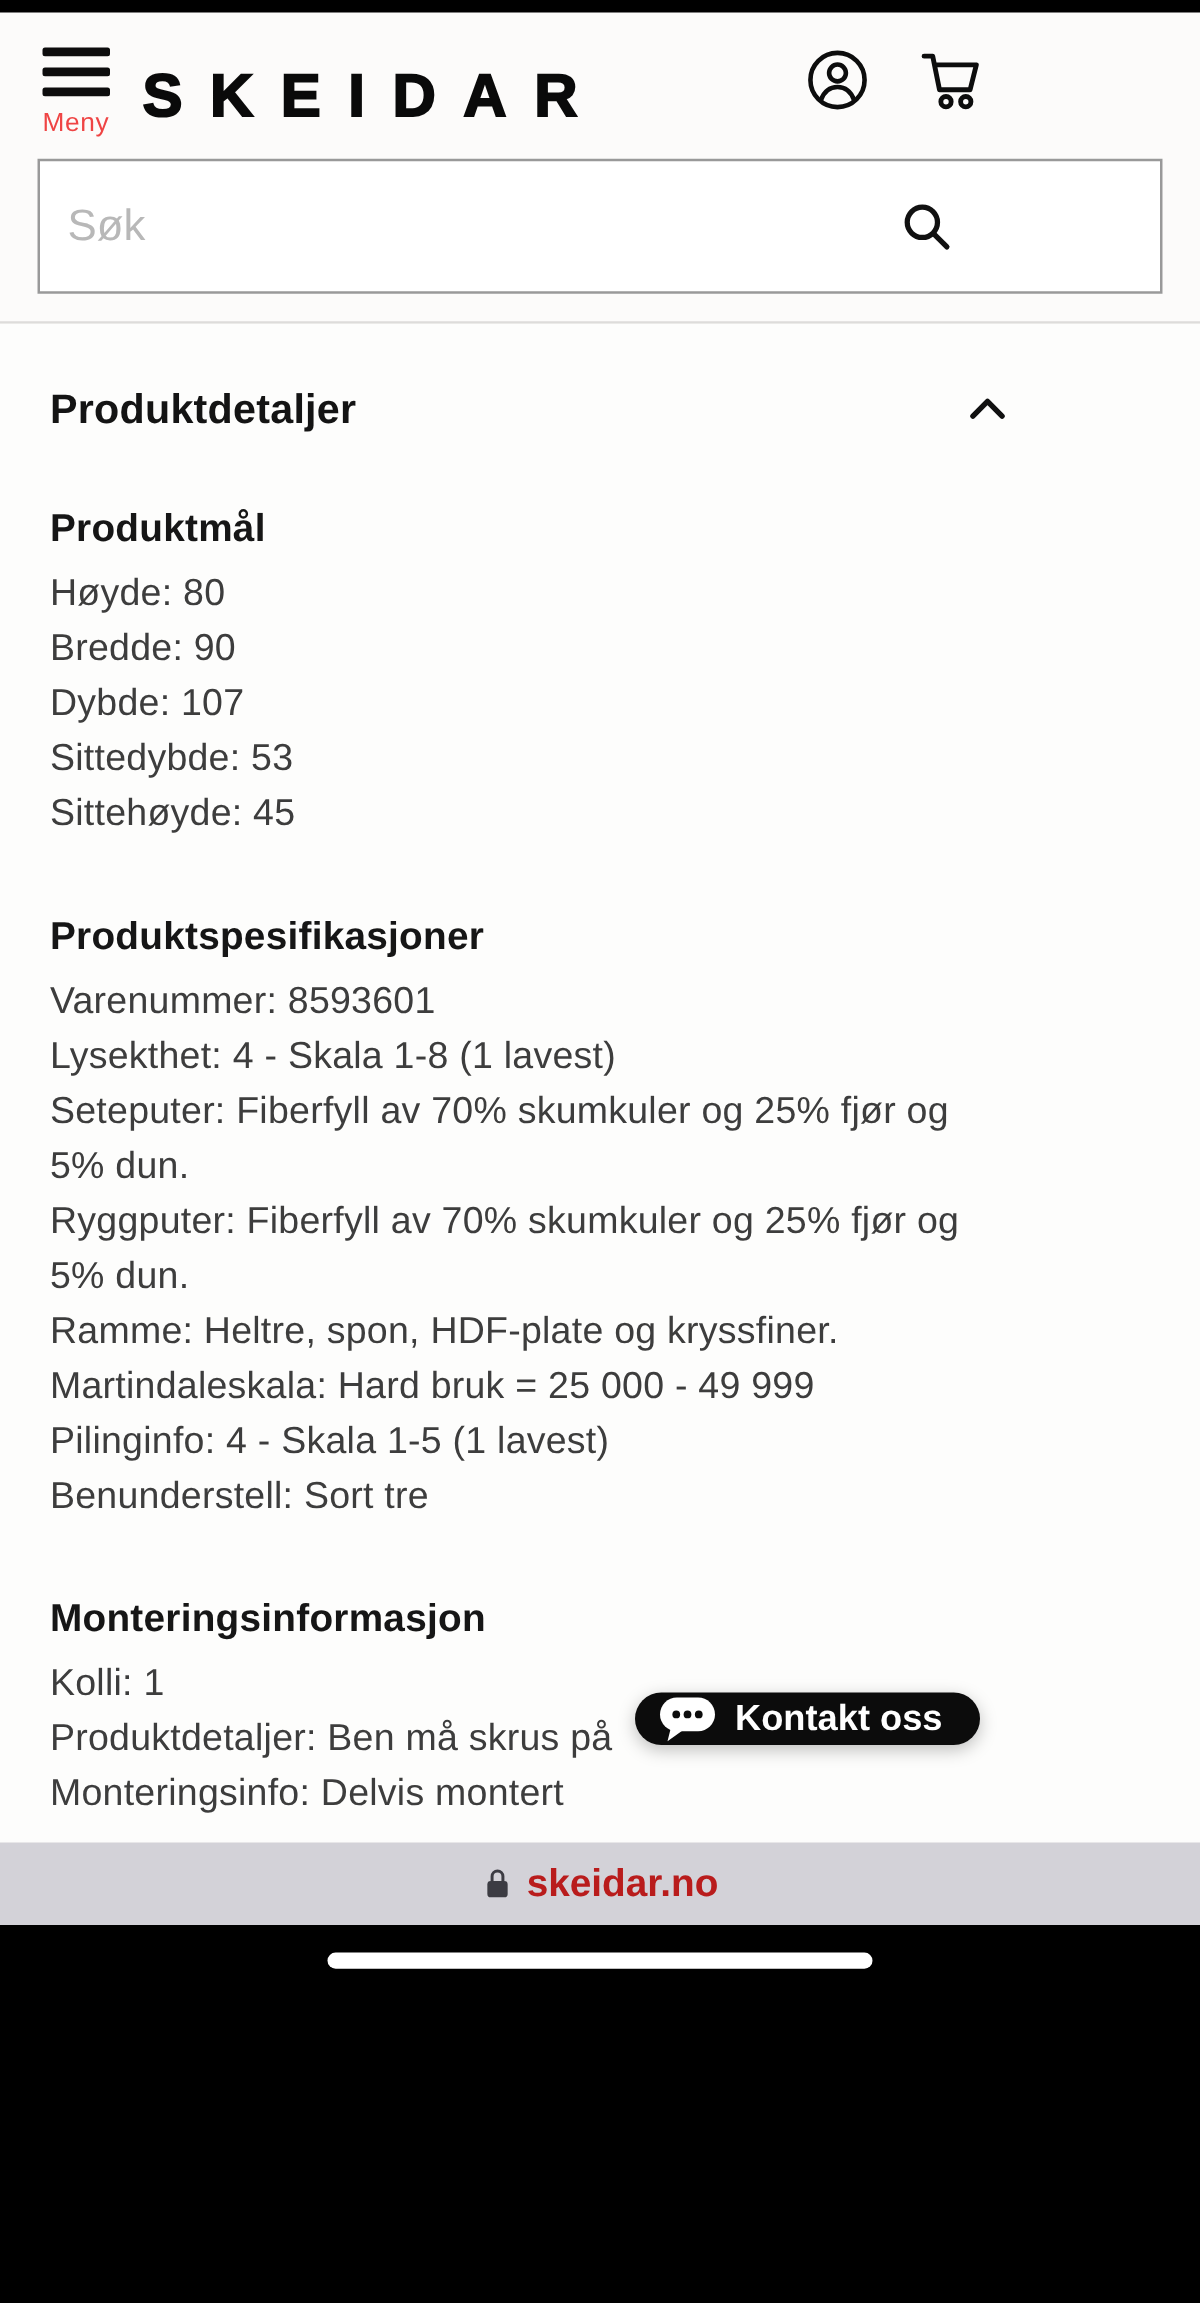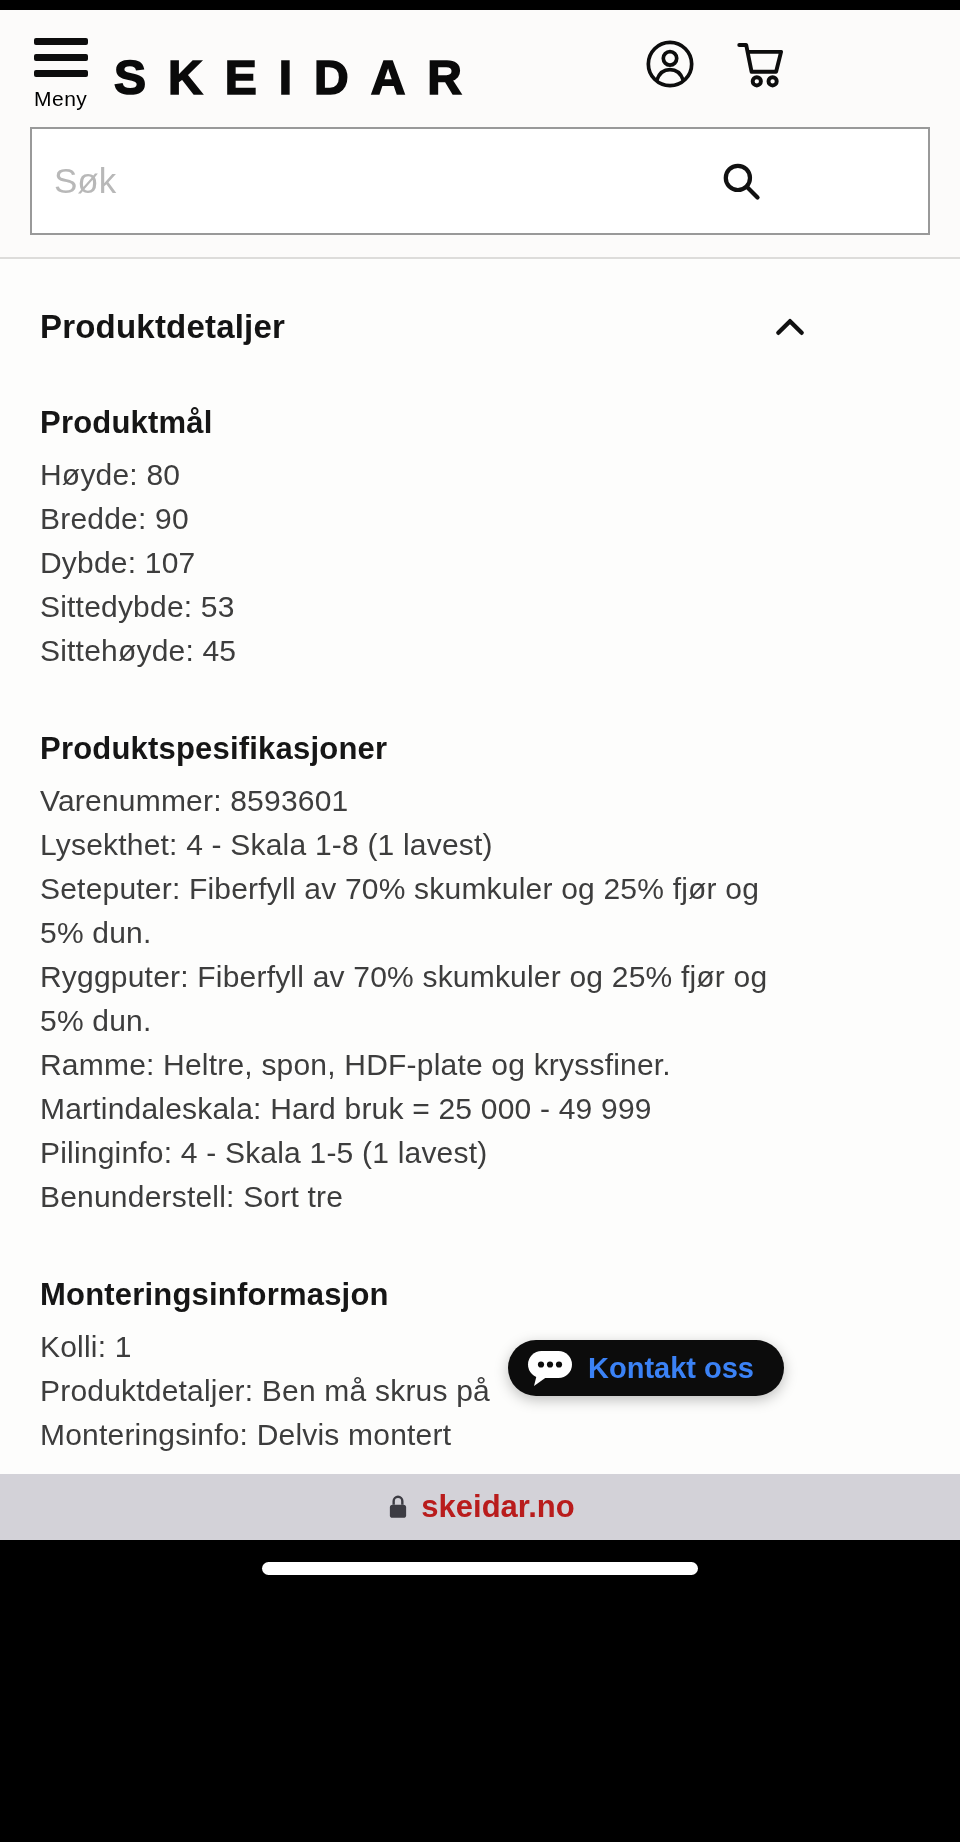--- a/index.html
+++ b/index.html
@@ -14,21 +14,21 @@
     display:flex; flex-direction:column;
     background:#fcfbfa; overflow:hidden;
   }
   .top-strip { height:10px; background:#000; flex:0 0 auto; }
 
   
   header { display:flex; align-items:flex-start; padding:24px 0 4px 34px; flex:0 0 auto; }
   .menu-block { display:flex; flex-direction:column; align-items:flex-start; cursor:pointer; }
   .hamburger { display:flex; flex-direction:column; gap:9px; padding-top:4px; }
   .hamburger span { display:block; width:54px; height:7px; background:#0d0d0d; border-radius:2px; }
-  .menu-label { font-size:21px; color:#000000; margin-top:10px; letter-spacing:0.5px; }
+  .menu-label { font-size:21px; color:#ef4444; margin-top:10px; letter-spacing:0.5px; }
   .logo {
     flex:1; margin-left:26px; margin-top:16px;
     font-size:48px; font-weight:900; letter-spacing:22px; color:#0a0a0a;
     -webkit-text-stroke:1.6px #0a0a0a; white-space:nowrap; cursor:pointer;
   }
   .header-icons { display:flex; align-items:center; gap:40px; margin-right:172px; margin-top:4px; }
   .hicon { width:52px; height:52px; display:block; cursor:pointer; }
 
   
   .search-row { padding:12px 30px 22px; flex:0 0 auto; }
@@ -46,22 +46,22 @@
   main { flex:1 1 auto; padding:48px 150px 0 40px; overflow:hidden; background:#fdfdfc; }
   .accordion-head { display:flex; justify-content:space-between; align-items:center; cursor:pointer; }
   .accordion-head h2 { font-size:33px; line-height:40px; font-weight:700; color:#141414; letter-spacing:0.2px; }
   .chevron { width:40px; height:40px; }
 
   h3.sec-head { font-size:31px; line-height:40px; font-weight:700; color:#161616; margin:56px 0 10px; letter-spacing:0.2px; }
   p.line { font-size:30px; line-height:44px; color:#3d3d3d; letter-spacing:0.2px; }
 
   
   .contact-fab {
-    position:absolute; right:176px; bottom:446px; height:56px;
-    background:#0c0c0c; color:#3b82f6; border:none; border-radius:29px;
+    position:absolute; right:176px; bottom:446px; height:42px;
+    background:#0c0c0c; color:#ffffff; border:none; border-radius:29px;
     display:flex; align-items:center; gap:14px; padding:0 30px 0 18px;
     font-family:inherit; font-size:29px; font-weight:700; cursor:pointer;
     box-shadow:0 4px 14px rgba(0,0,0,0.25);
   }
 
   
   .url-bar {
     flex:0 0 auto; height:66px; background:#d3d2d8;
     display:flex; align-items:center; justify-content:center; gap:10px;
     font-size:31px; font-weight:700; color:#b91c1c; cursor:pointer;

